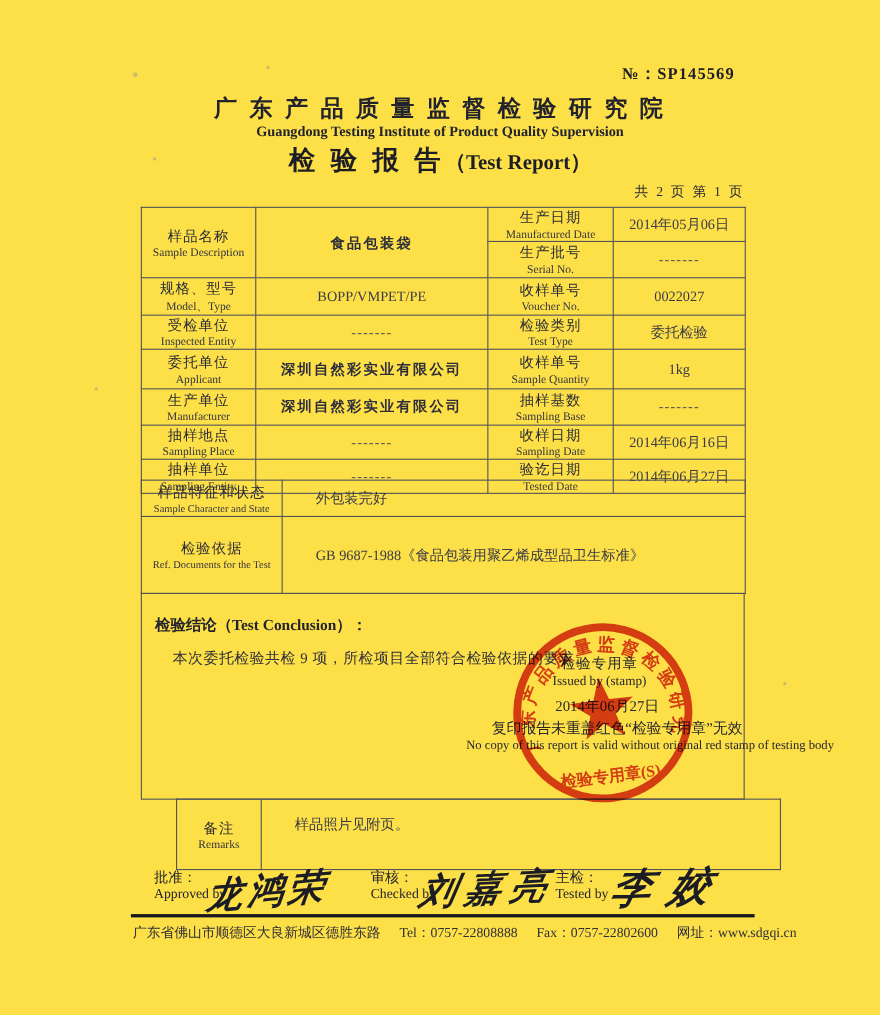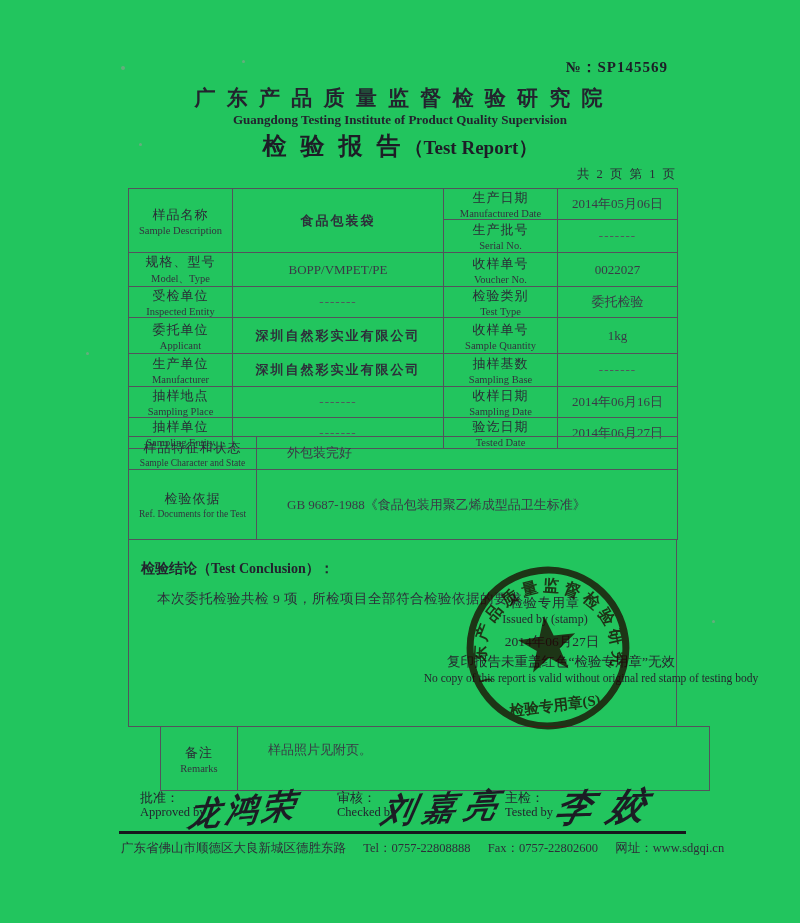--- a/index.html
+++ b/index.html
@@ -1,19 +1,19 @@
 <!DOCTYPE html>
 <html><head>
 <meta charset="utf-8">
 <style>
   * { margin:0; padding:0; box-sizing:border-box; }
   html,body { background:#e8e8e6; }
   .page {
     position:relative; width:800px; height:923px; margin:0 auto;
-    background:#22c55e; overflow:hidden;
+    background:#fde047; overflow:hidden;
     font-family:"Liberation Serif","DejaVu Serif",serif;
     color:#26262e;
   }
   
   .report-no { position:absolute; top:58px; right:132px; font-size:15px; font-weight:bold; letter-spacing:1px; color:#1d1d26; }
   .org-cn { position:absolute; top:84px; left:0; width:100%; text-align:center; font-size:21px; font-weight:bold; letter-spacing:3px; color:#23232e; }
   .org-en { position:absolute; top:112px; left:0; width:100%; text-align:center; font-size:13px; font-weight:bold; color:#23232e; }
   .doc-title { position:absolute; top:130px; left:0; width:100%; text-align:center; font-weight:bold; color:#1d1d26; }
   .doc-title .t-cn { font-size:24px; letter-spacing:4px; }
   .doc-title .t-en { font-size:19px; }

